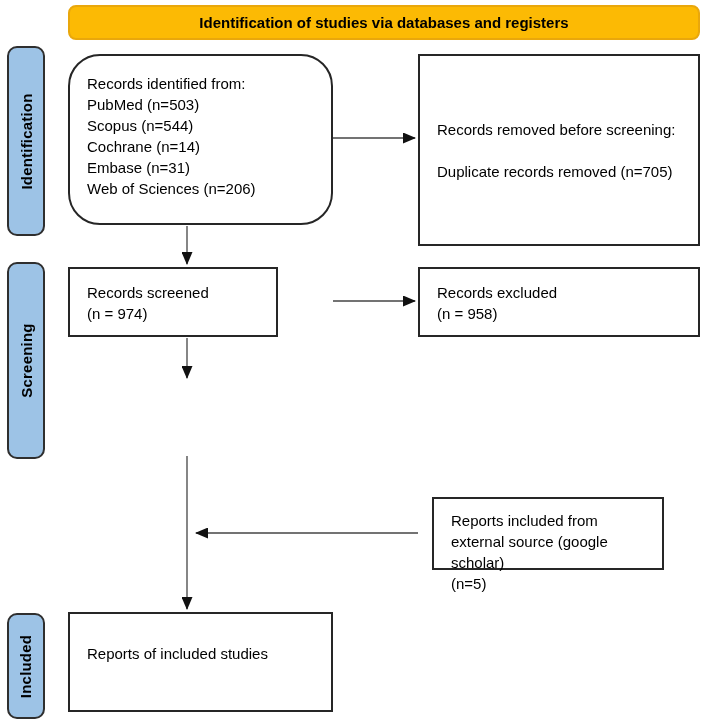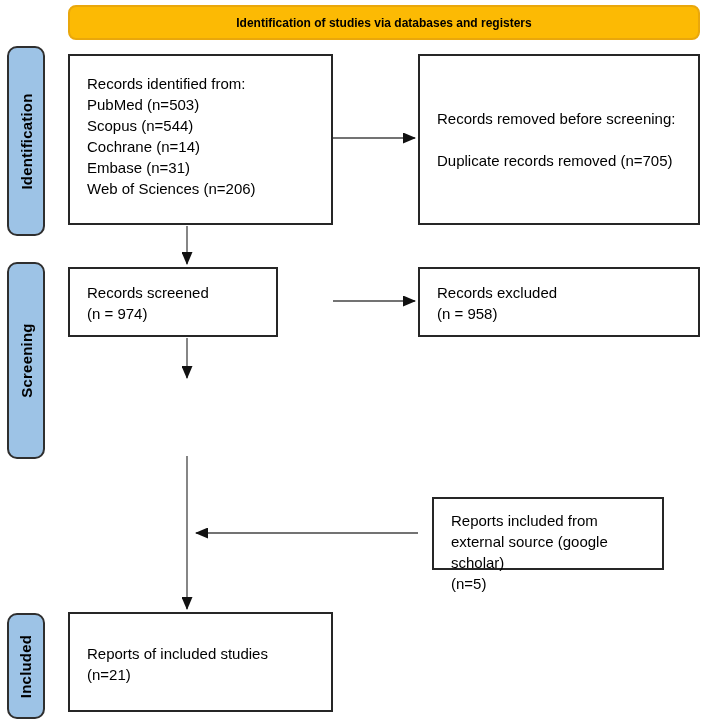--- a/index.html
+++ b/index.html
@@ -5,41 +5,41 @@
   html,body { margin:0; padding:0; background:#ffffff; }
   .canvas {
     position:relative; width:708px; height:726px; background:#ffffff;
     font-family:"Liberation Sans", sans-serif; color:#000000;
     overflow:hidden;
   }
   .banner {
     position:absolute; left:68px; top:5px; width:632px; height:35px;
     background:#FCBA04; border:2px solid #E9A70C; border-radius:8px;
     box-sizing:border-box; display:flex; align-items:center; justify-content:center;
-    font-weight:bold; font-size:12px;
+    font-weight:bold; font-size:15px;
   }
   .stage {
     position:absolute; left:7px; width:38px;
     background:#9DC3E6; border:2px solid #2F2F2F; border-radius:10px;
     box-sizing:border-box; display:flex; align-items:center; justify-content:center;
   }
   .stage span {
     transform:rotate(-90deg); white-space:nowrap;
     font-weight:bold; font-size:15px; letter-spacing:0.2px;
   }
   .stage.identification { top:46px;  height:190px; }
   .stage.screening      { top:262px; height:197px; }
   .stage.included       { top:613px; height:106px; }
   .pbox {
     position:absolute; background:#ffffff; border:2px solid #262626;
     box-sizing:border-box; font-size:15px; line-height:21px;
   }
   .pbox .bline { min-height:21px; }
-  .b1 { left:68px;  top:54px;  width:265px; height:171px; padding:17px 10px 0 17px; }
-  .b2 { left:418px; top:54px;  width:282px; height:171px; display:flex; flex-direction:column;
+  .b1 { left:68px;  top:54px;  width:265px; height:171px; padding:17px 10px 0 17px;border-radius:32px; }
+  .b2 { left:418px; top:54px;  width:282px; height:192px; display:flex; flex-direction:column;
         justify-content:center; padding:0 8px 0 17px;gap:21px; }
   .b3 { left:68px;  top:267px; width:210px; height:70px;  padding:13px 10px 12px 17px; }
   .b4 { left:418px; top:267px; width:282px; height:70px;  padding:13px 10px 0 17px; }
   .b5 { left:68px;  top:381px; width:265px; height:74px;  padding:14px 10px 0 17px; }
   .b6 { left:432px; top:497px; width:232px; height:73px;  padding:11px 20px 0 17px; }
   .b7 { left:68px;  top:612px; width:265px; height:100px; padding:29px 10px 0 17px; }
   svg.arrows { position:absolute; left:0; top:0; pointer-events:none; }
 </style>
 </head>
 <body>
@@ -86,21 +86,20 @@
   </div>
 
 
   <div class="pbox b6">
     <div>Reports included from external source (google scholar)</div>
     <div class="bline">(n=5)</div>
   </div>
 
   <div class="pbox b7">
     <div class="bline">Reports of included studies</div>
-    <div class="bline">(n=21)</div>
   </div>
 
   <svg class="arrows" width="708" height="726" viewBox="0 0 708 726">
     <defs>
       <marker id="ah" markerUnits="userSpaceOnUse" markerWidth="13" markerHeight="11" refX="12" refY="5.5" orient="auto">
         <path d="M0,0 L13,5.5 L0,11 Z" fill="#111111"></path>
       </marker>
     </defs>
     <line x1="333" y1="138" x2="415" y2="138" stroke="#444444" stroke-width="1.3" marker-end="url(#ah)"></line>
     <line x1="187" y1="226" x2="187" y2="264" stroke="#444444" stroke-width="1.3" marker-end="url(#ah)"></line>

